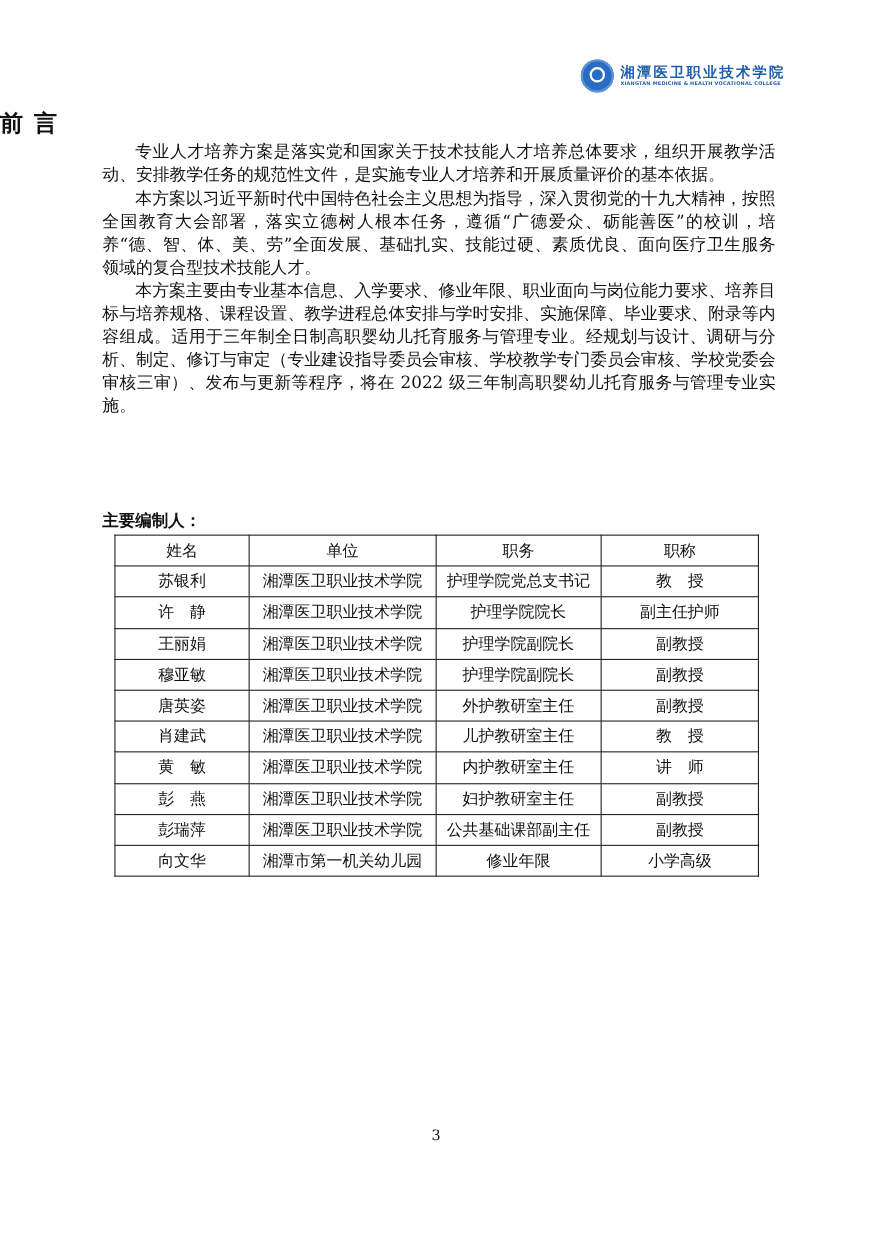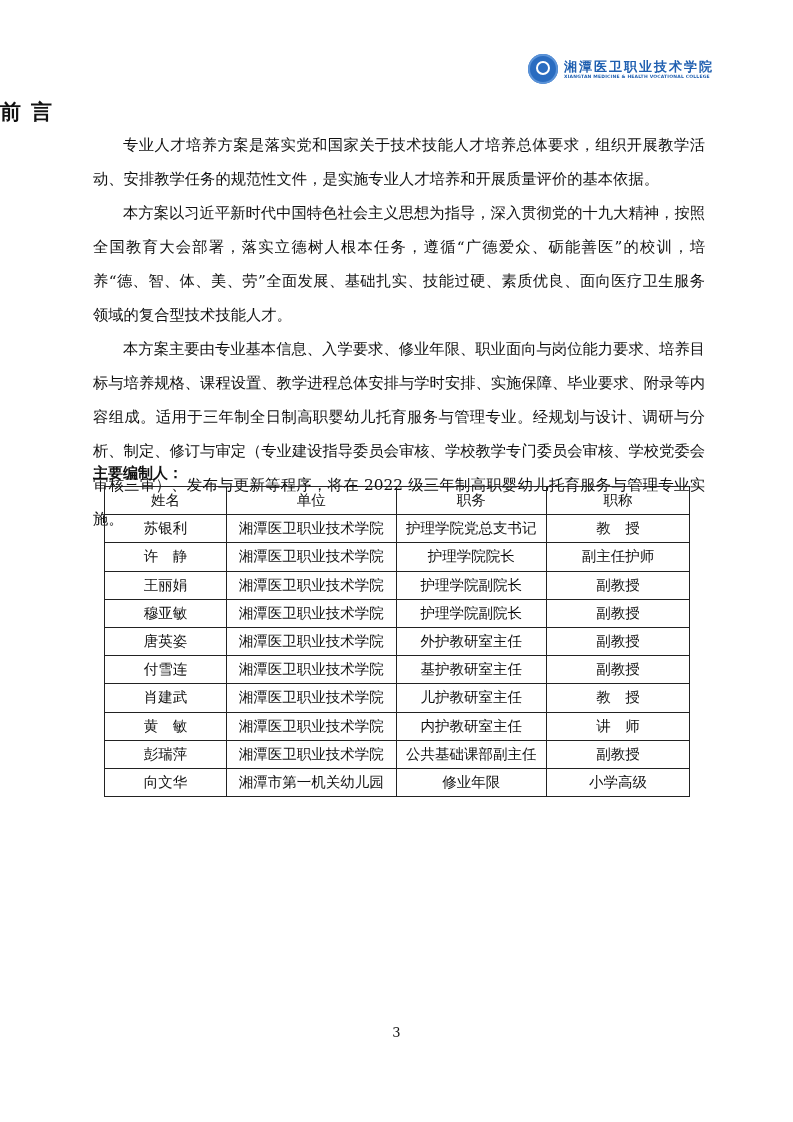--- a/index.html
+++ b/index.html
@@ -9,21 +9,21 @@
   .logo-emblem { width: 30px; height: 30px; border-radius: 50%; background: #2a6cc0;
                  position: relative; box-shadow: inset 0 0 0 2px #5b93d8; }
   .logo-emblem::after { content: ""; position: absolute; left: 8px; top: 7px; width: 14px; height: 14px;
                  border-radius: 50%; border: 2px solid #fff; box-sizing: border-box; }
   .logo-text { margin-left: 6px; display: flex; flex-direction: column; }
   .logo-cn { font-family: "DejaVu Serif", serif; font-size: 13px; color: #1f5fb0; font-weight: bold; letter-spacing: 2px; line-height: 15px; }
   .logo-en { font-family: "DejaVu Sans", sans-serif; font-size: 4.5px; color: #1f5fb0; letter-spacing: 0.2px; font-weight: bold; }
 
   .title { position: absolute; left: 0; width: 793px; top: 98px; 
            font-family: "DejaVu Sans", sans-serif; font-weight: bold; font-size: 21px; letter-spacing: 10px; }
-  .body-text { position: absolute; left: 93px; width: 612px; top: 128px; font-size: 15.3px; line-height: 34px; }
+  .body-text { position: absolute; left: 93px; width: 612px; top: 128px; font-size: 15.3px; line-height: 21px; }
   .body-text p { margin: 0; text-indent: 30px; text-align: justify; }
   .editors-label { position: absolute; left: 93px; top: 464px; font-family: "DejaVu Sans", sans-serif;
                    font-weight: bold; font-size: 15px; text-align: center; }
 
   table.staff { position: absolute; left: 104px; top: 486px; width: 586px; border-collapse: collapse;
                 font-size: 14.5px; }
   table.staff th, table.staff td { border: 1.3px solid #222; text-align: center; height: 27.2px; padding: 0; }
   table.staff th { font-family: "DejaVu Sans", sans-serif; font-weight: normal; }
   .c1 { width: 122px; } .c2 { width: 170px; } .c3 { width: 151px; } .c4 { width: 143px; }
 
@@ -84,36 +84,36 @@
         <td>护理学院副院长</td>
         <td>副教授</td>
       </tr>
       <tr>
         <td>唐英姿</td>
         <td>湘潭医卫职业技术学院</td>
         <td>外护教研室主任</td>
         <td>副教授</td>
       </tr>
       <tr>
-        <td>付雪连</td>
-        <td>湘潭医卫职业技术学院</td>
-        <td>基护教研室主任</td>
-        <td>副教授</td>
-      </tr>
-      <tr>
         <td>肖建武</td>
         <td>湘潭医卫职业技术学院</td>
         <td>儿护教研室主任</td>
         <td>教　授</td>
       </tr>
       <tr>
         <td>黄　敏</td>
         <td>湘潭医卫职业技术学院</td>
         <td>内护教研室主任</td>
         <td>讲　师</td>
+      </tr>
+      <tr>
+        <td>彭　燕</td>
+        <td>湘潭医卫职业技术学院</td>
+        <td>妇护教研室主任</td>
+        <td>副教授</td>
       </tr>
       <tr>
         <td>彭瑞萍</td>
         <td>湘潭医卫职业技术学院</td>
         <td>公共基础课部副主任</td>
         <td>副教授</td>
       </tr>
       <tr>
         <td>向文华</td>
         <td>湘潭市第一机关幼儿园</td>

